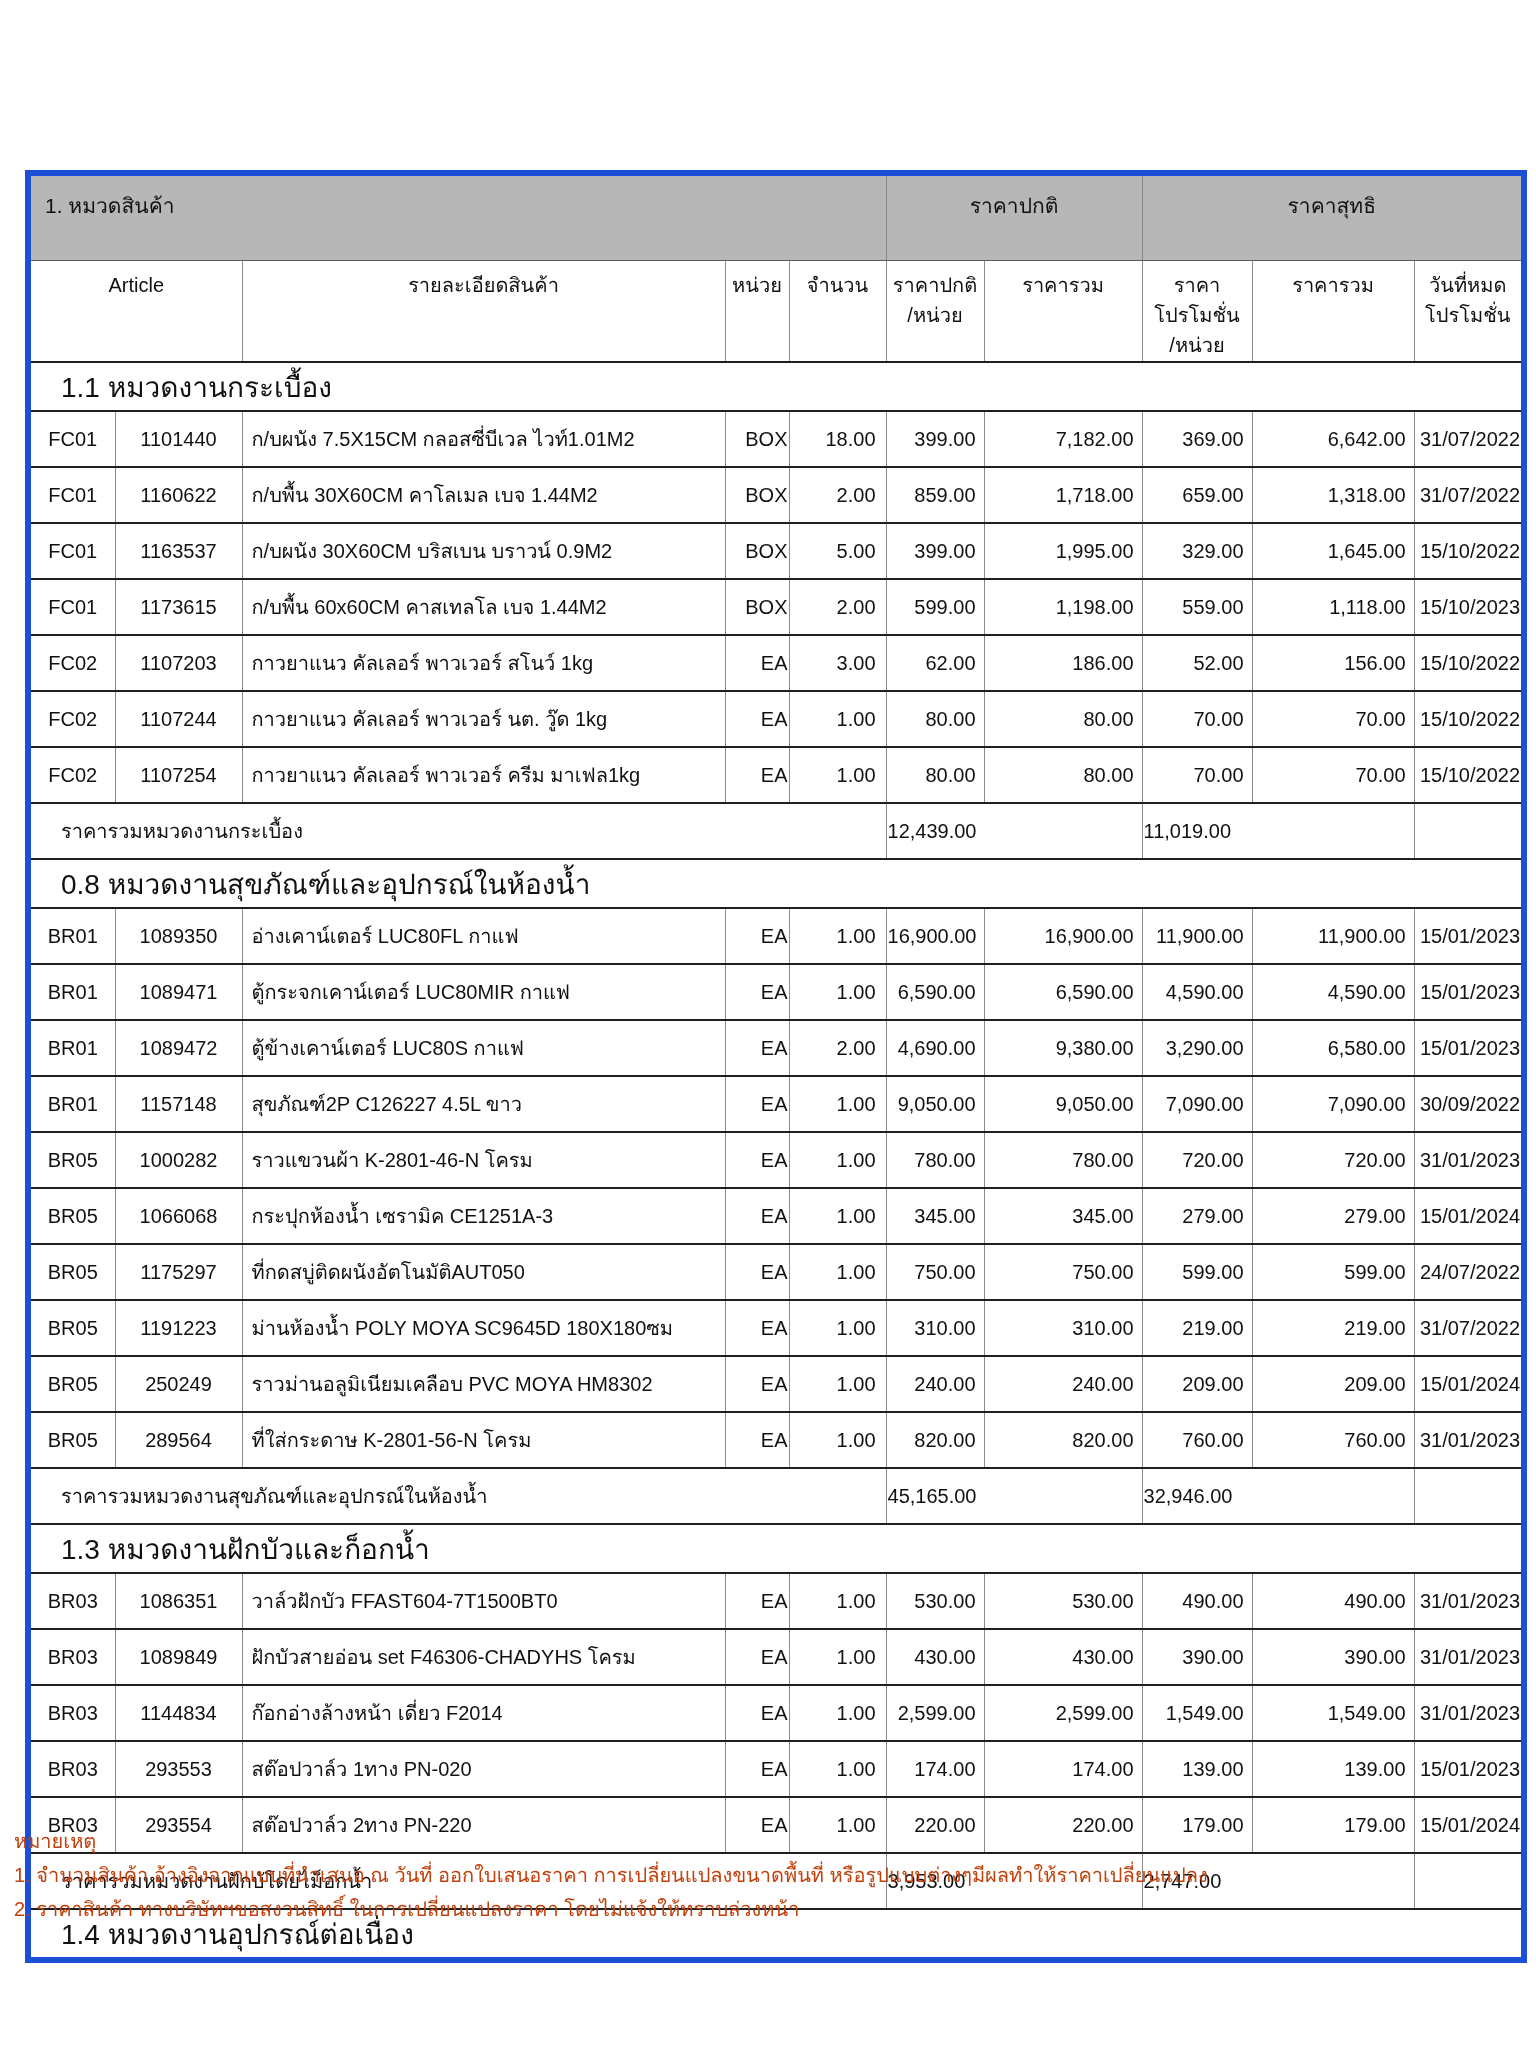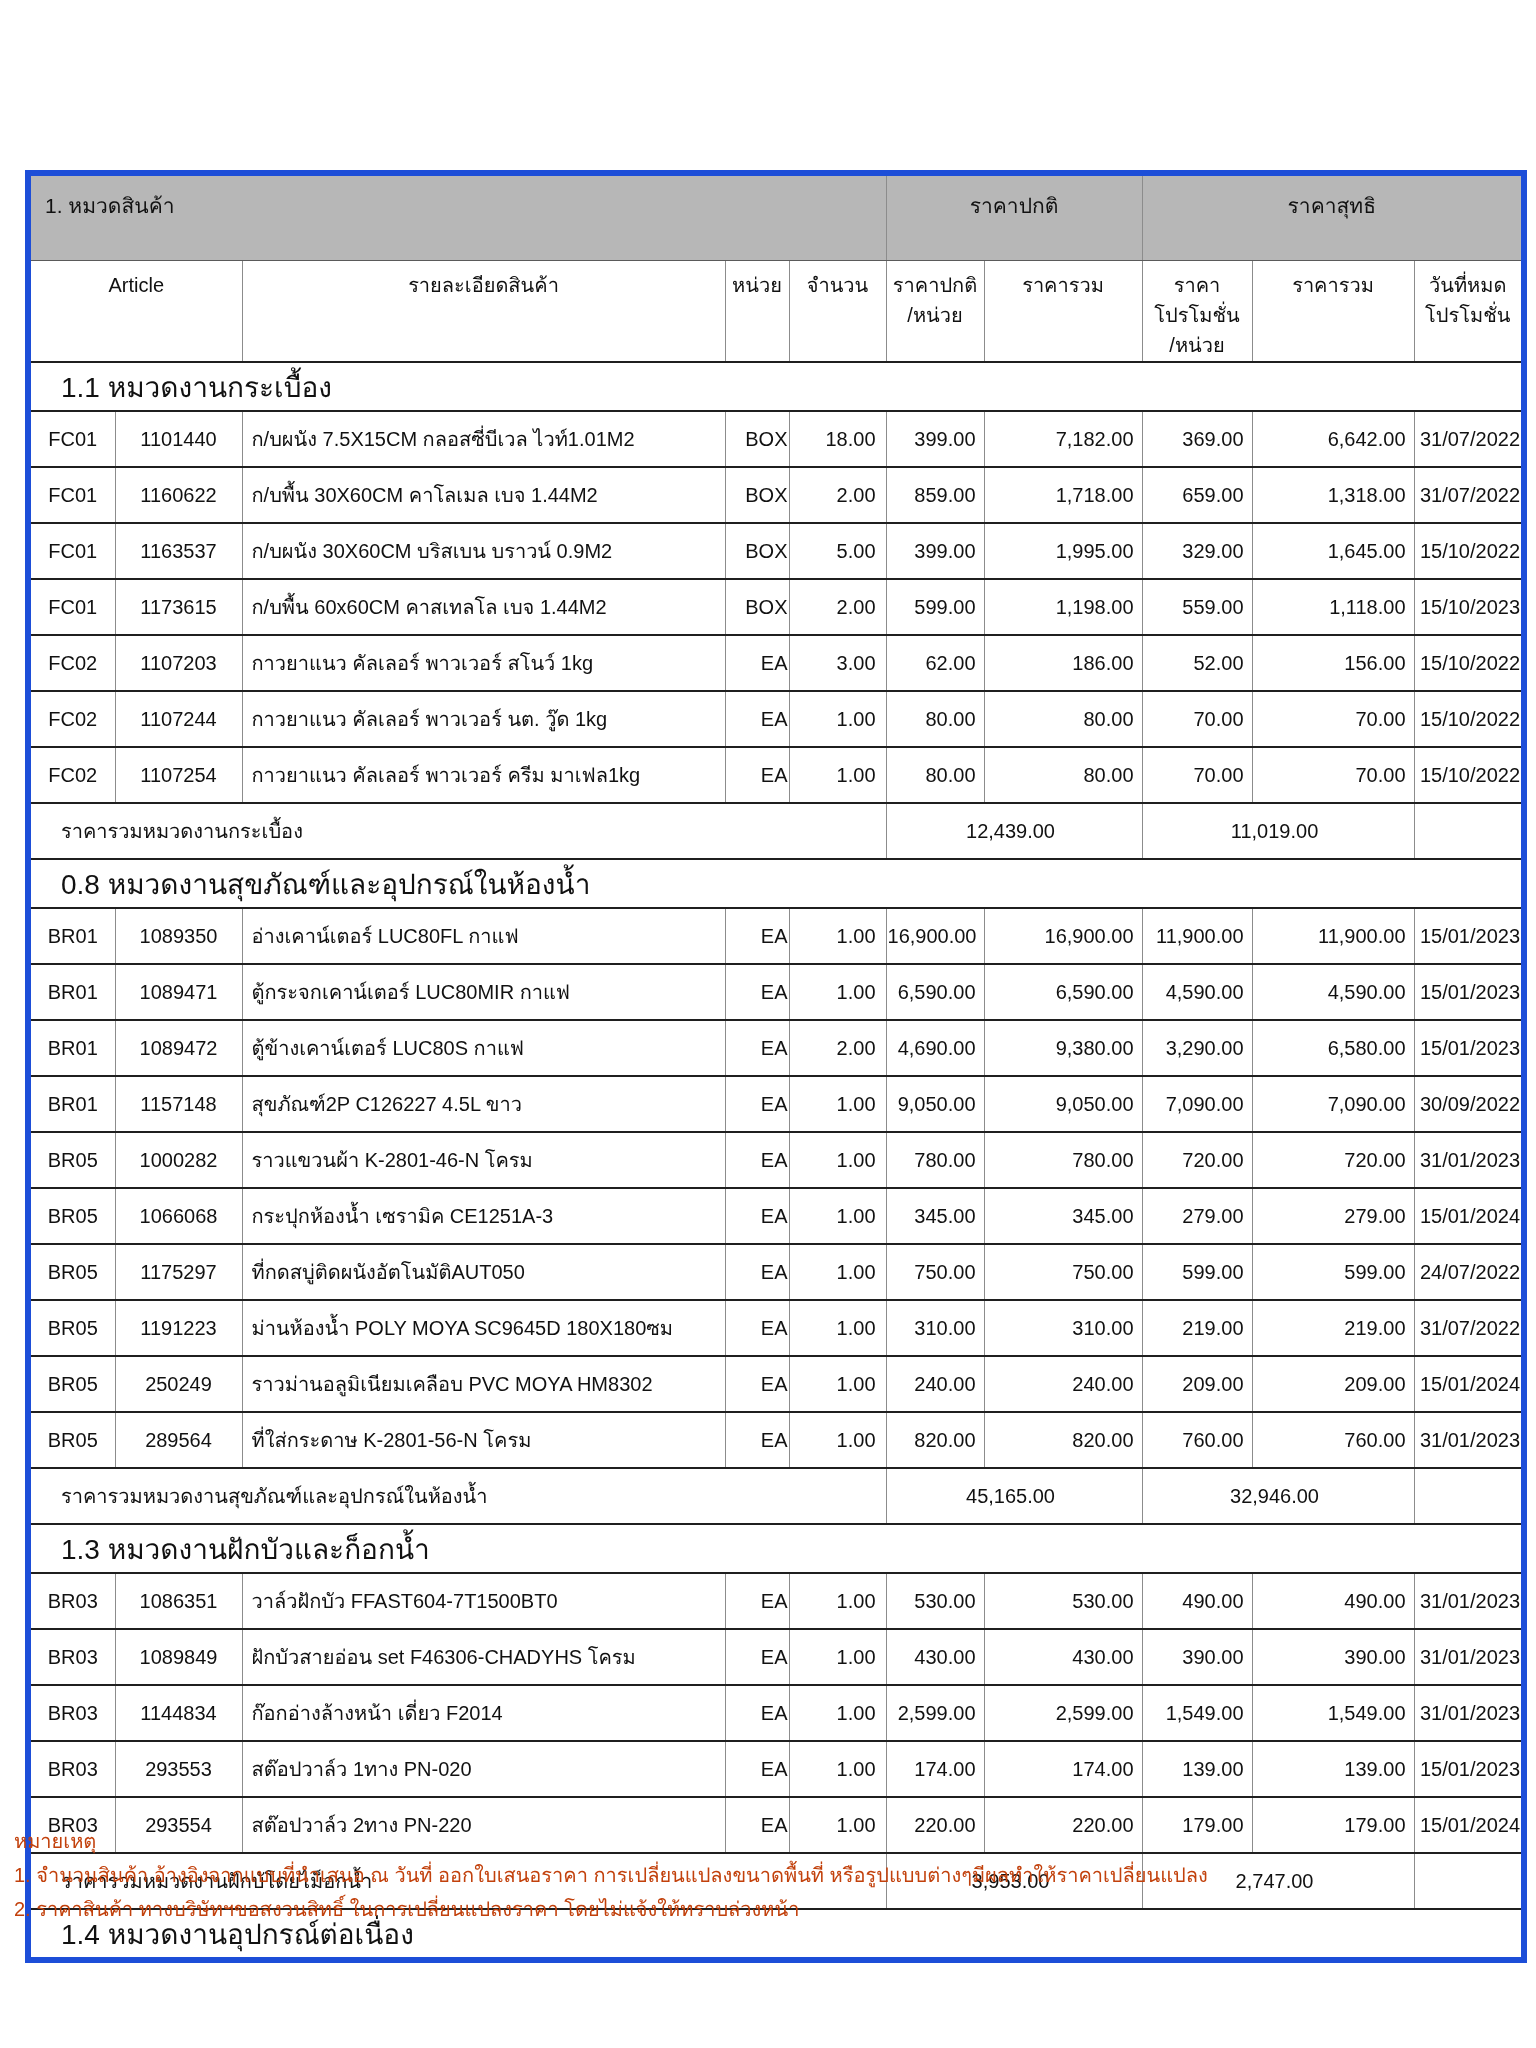--- a/index.html
+++ b/index.html
@@ -25,21 +25,21 @@
         vertical-align:middle;}
   tr.total-row td{height:52px;border-top:2px solid #1f1f1f;border-bottom:2px solid #1f1f1f;
         vertical-align:middle;}
   td.c0,td.c1{text-align:center;}
   td.c2{text-align:left;padding-left:9px;}
   td.c3{text-align:right;}
   td.c4{text-align:right;padding-right:10px;}
   td.c5,td.c6,td.c7,td.c8{text-align:right;padding-right:8px;}
   td.c9{text-align:right;}
   td.total-label{text-align:left;padding-left:30px;}
-  td.total-num{text-align:center;padding-right:8px;}
+  td.total-num{text-align:left;padding-right:8px;}
   
   #notes{position:absolute;left:14px;top:1824px;font-size:20px;line-height:34px;color:#c2410c;}
   #notes div{white-space:nowrap;}
 </style>
 </head>
 <body>
 
 <div id="page">
 
   <table id="quote">

